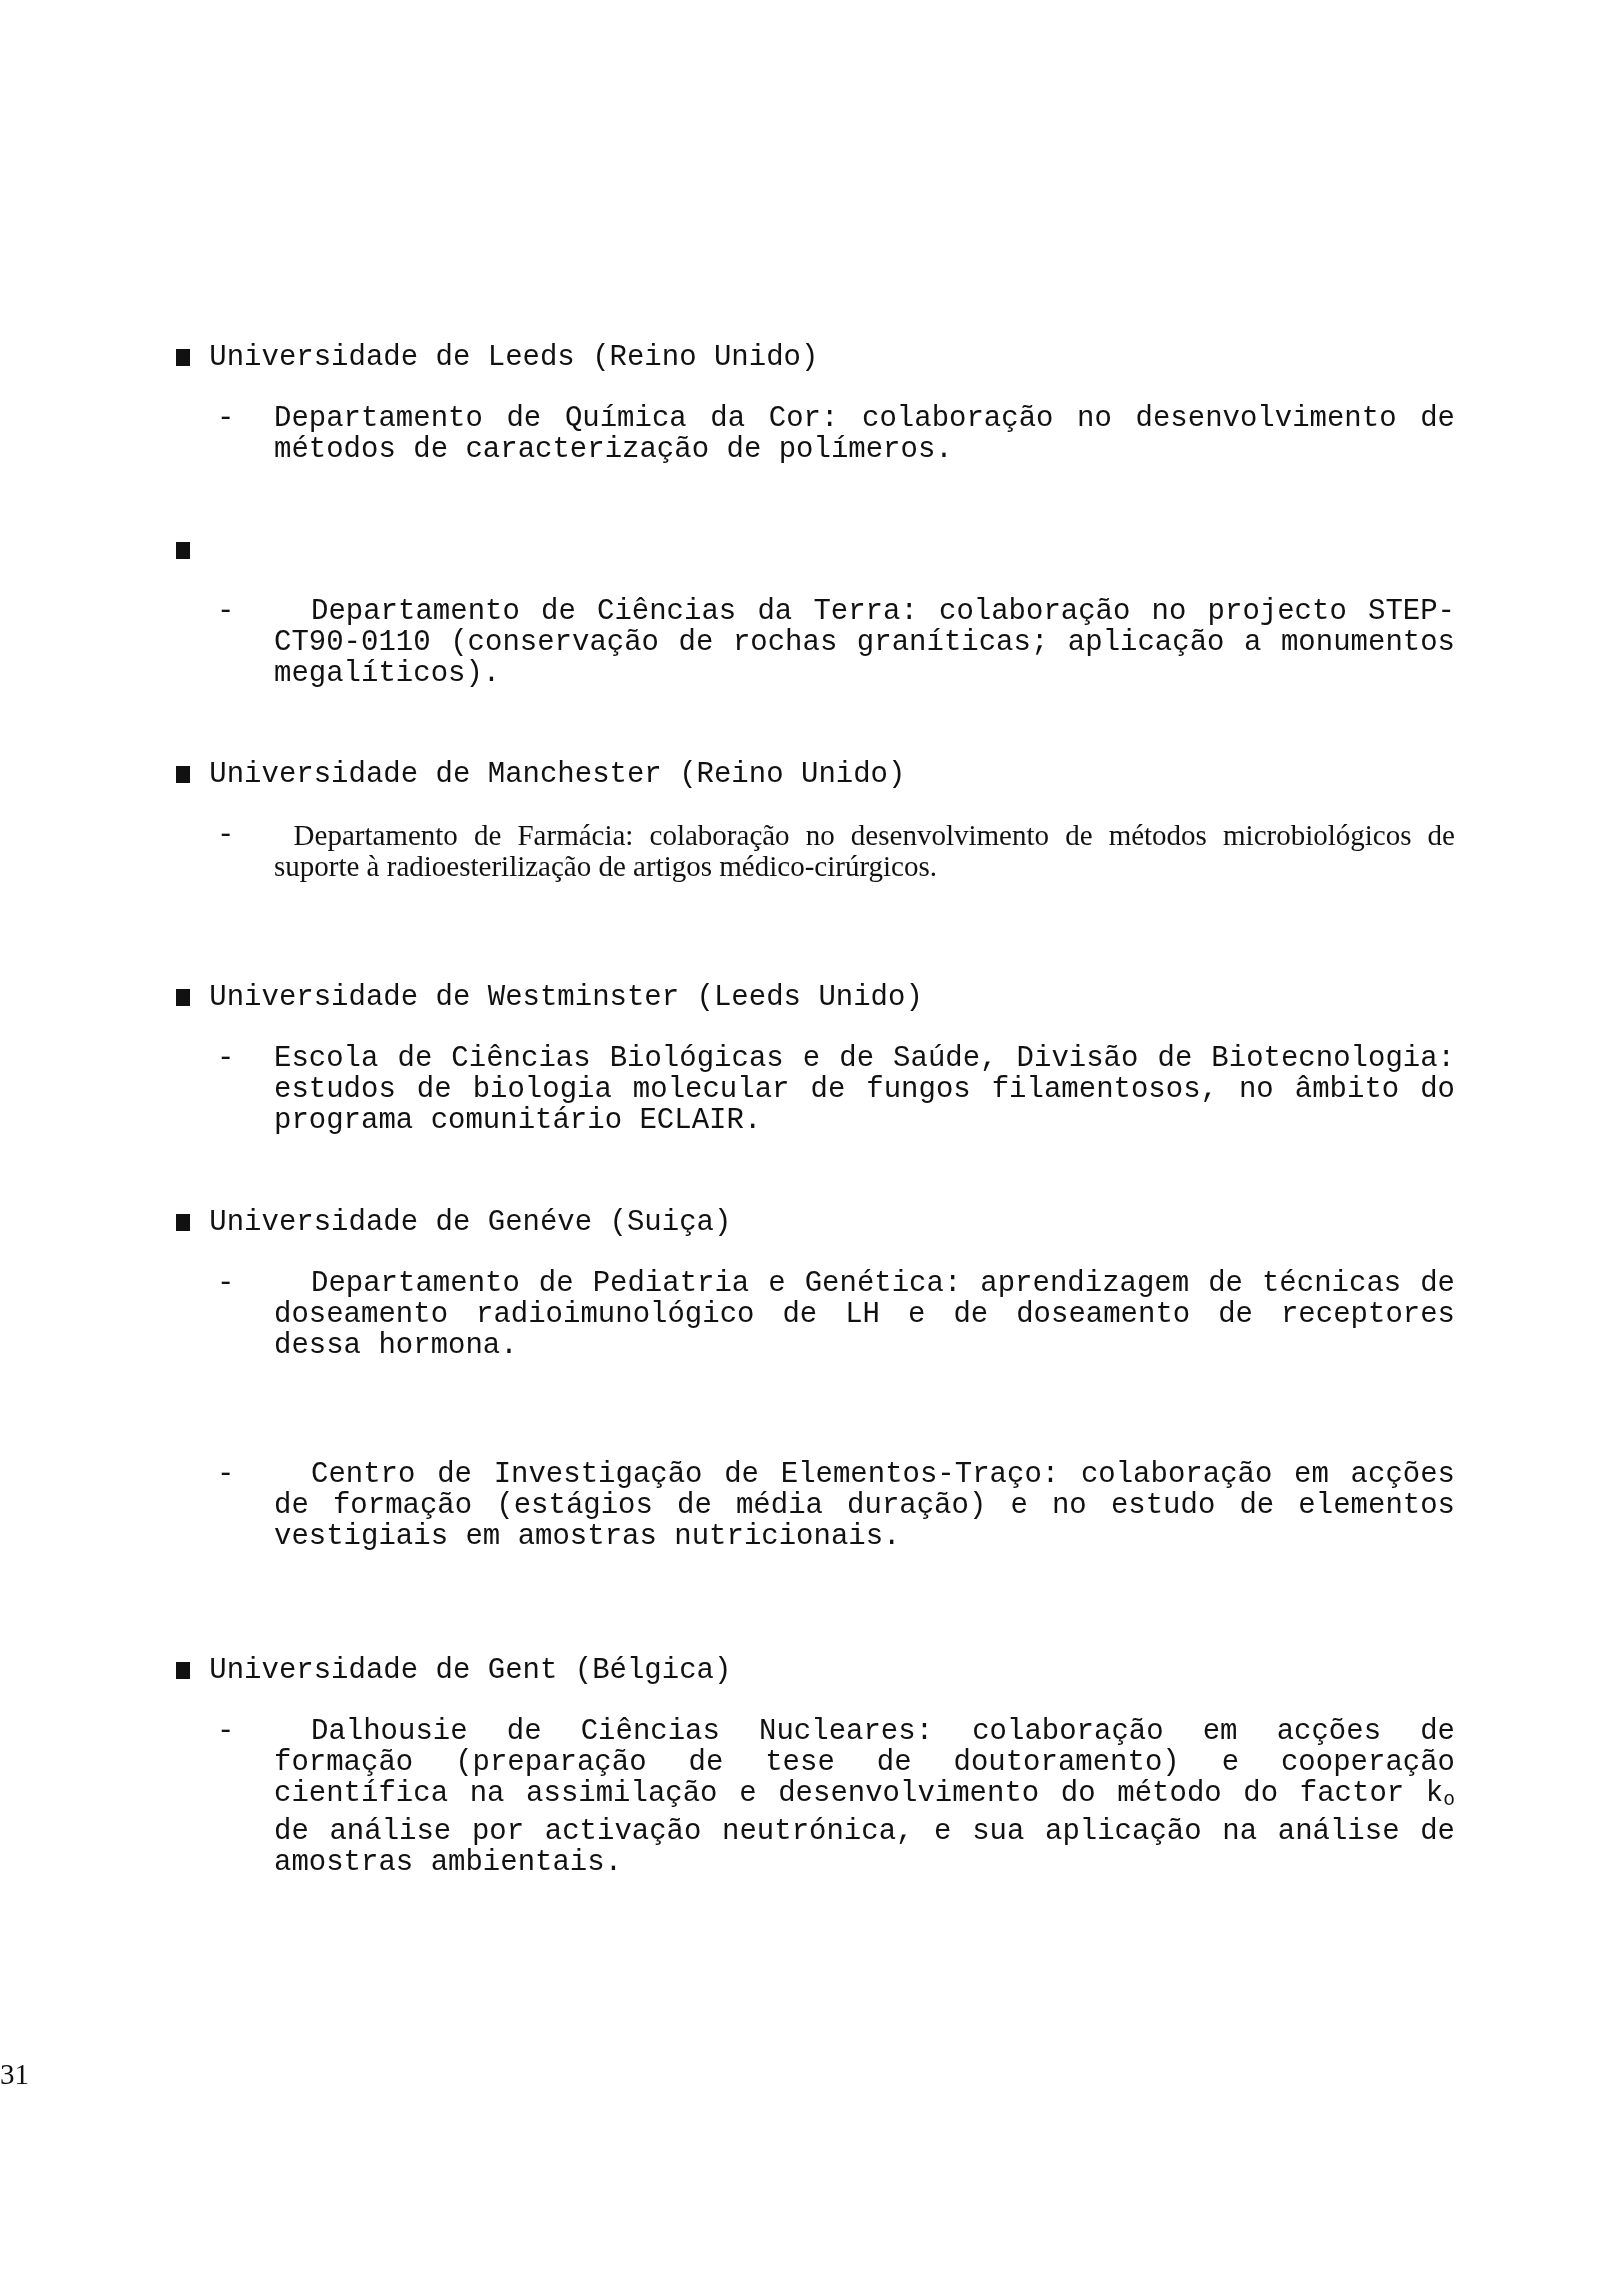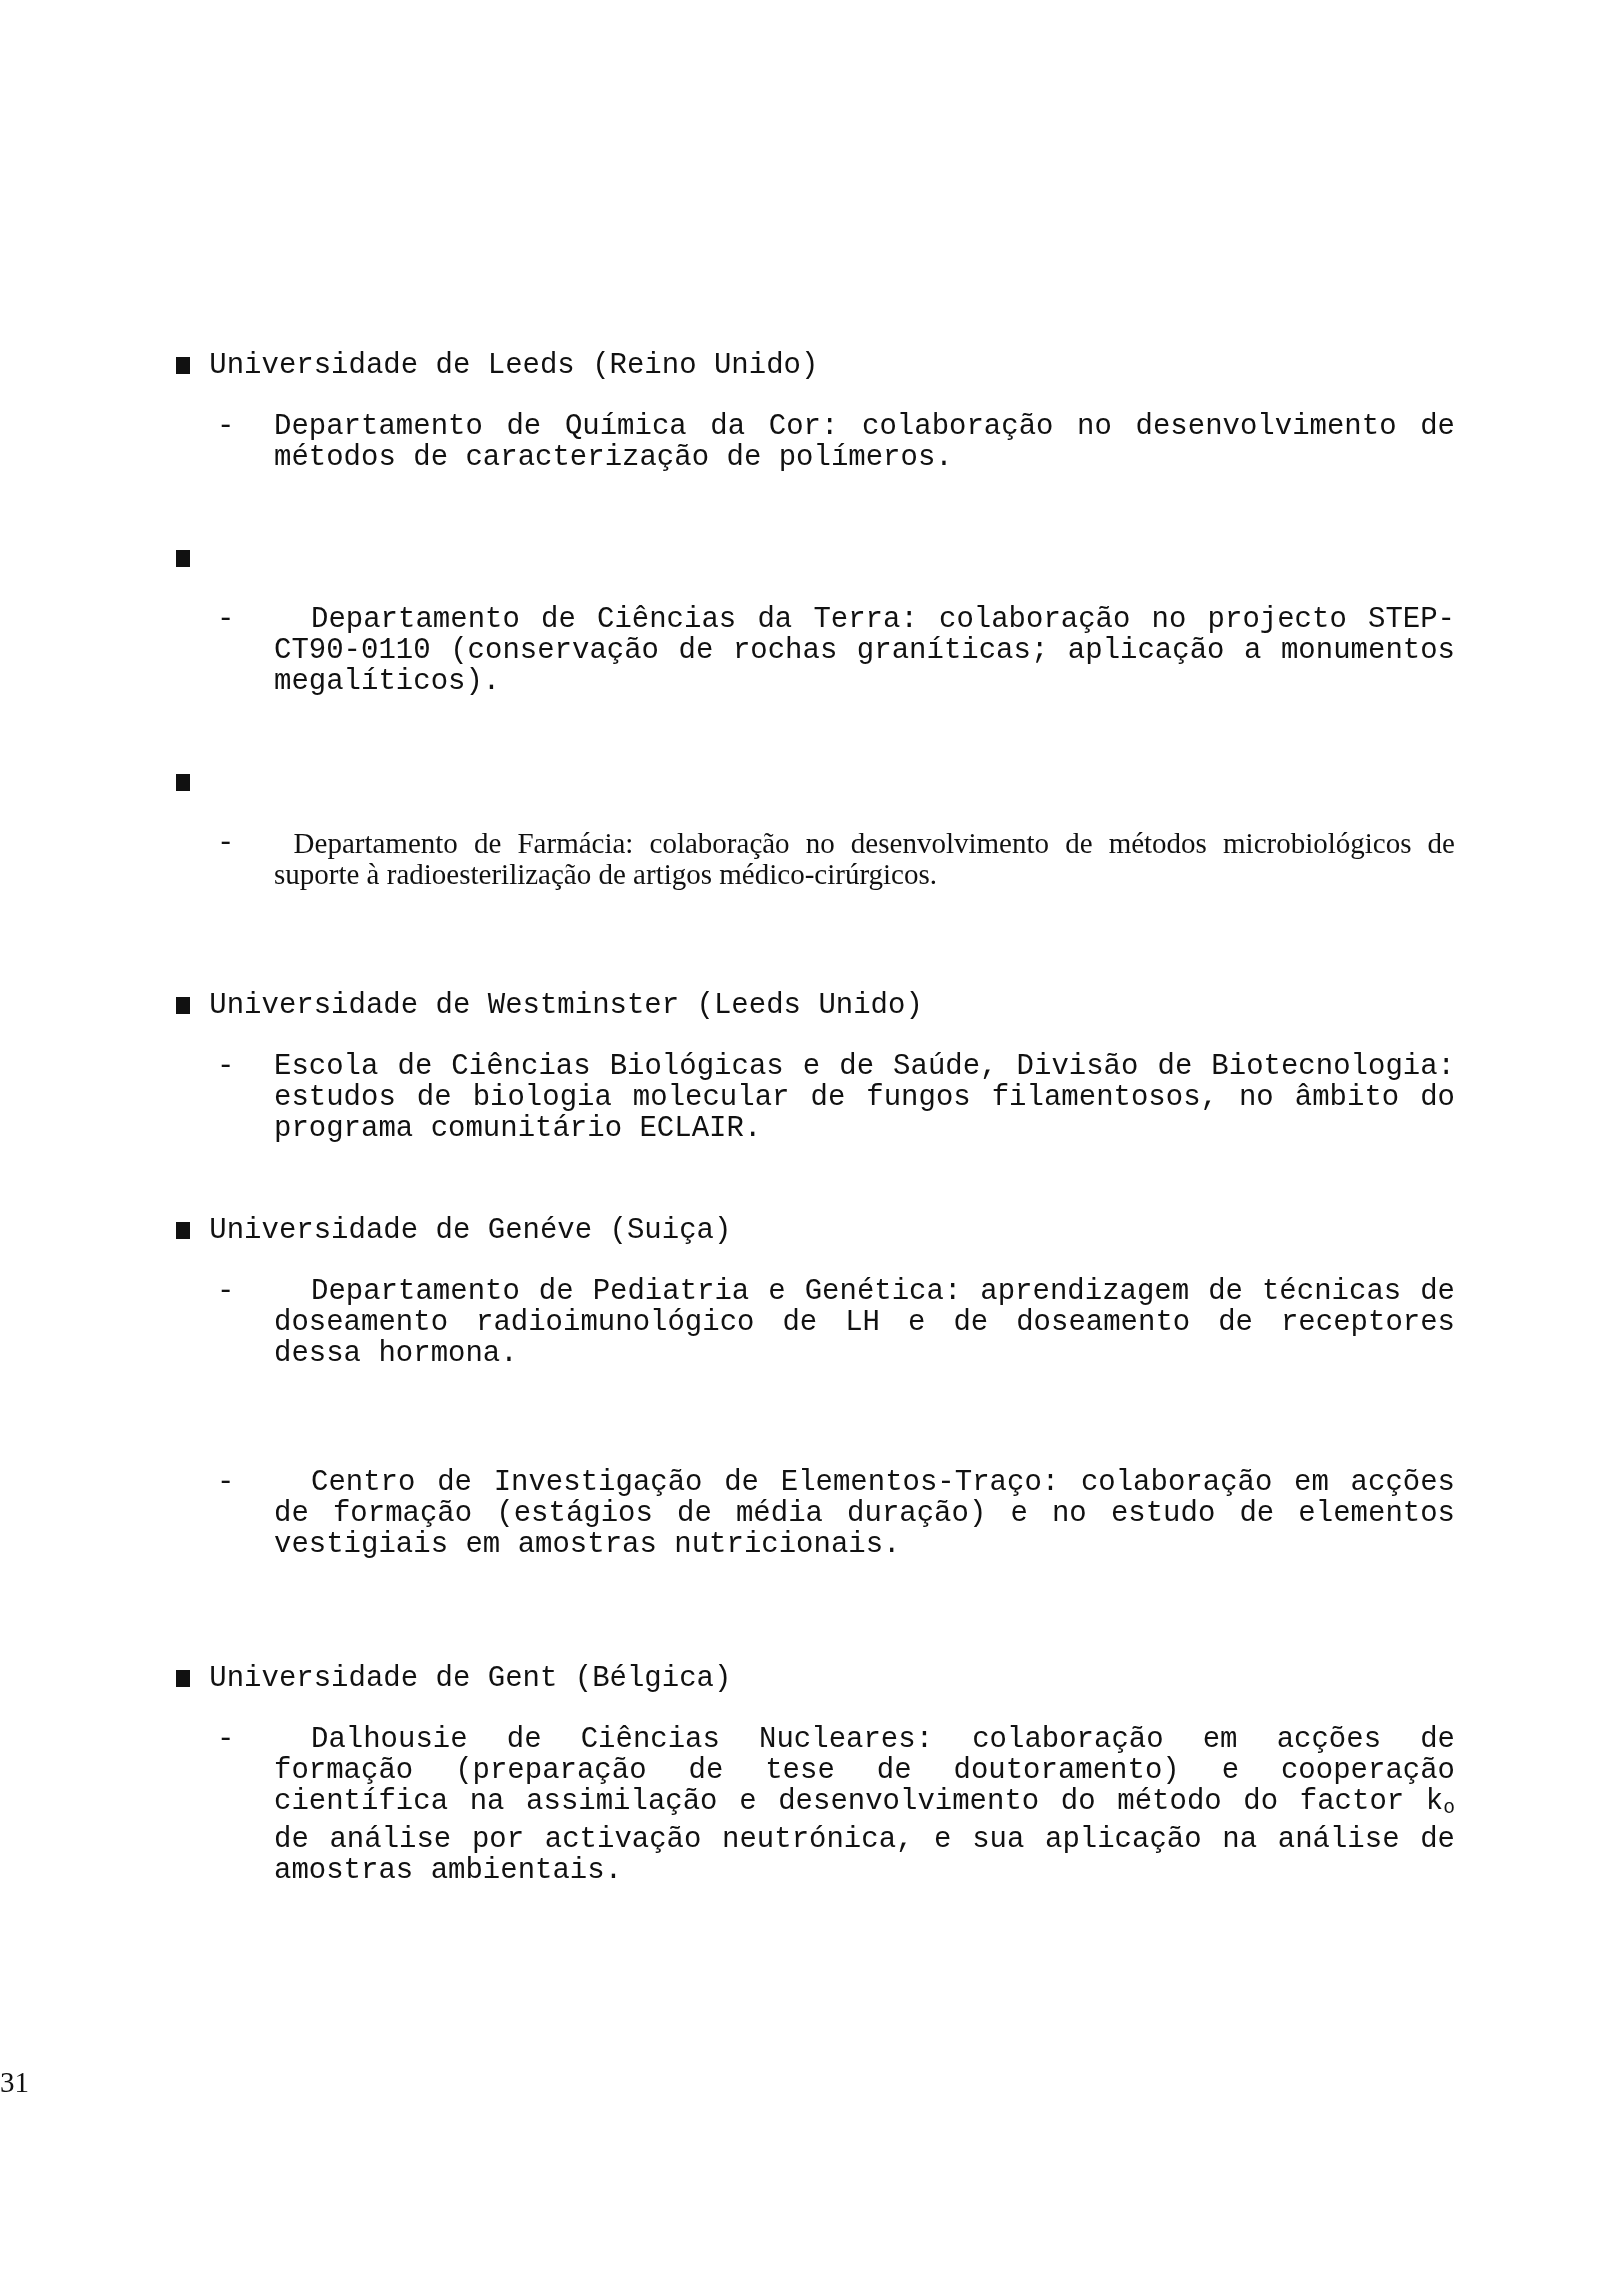--- a/index.html
+++ b/index.html
@@ -1,21 +1,21 @@
 <!DOCTYPE html>
 <html><head>
 <meta charset="utf-8">
 <style>
   html, body { margin: 0; padding: 0; background: #ffffff; }
   body {
     width: 1600px; height: 2290px; position: relative; overflow: hidden;
     font-family: "Liberation Mono", "DejaVu Sans Mono", monospace;
     color: #111111;
   }
-  .page { position: absolute; left: 0; top: 8px; width: 1600px; height: 1658px; }
+  .page { position: absolute; left: 0; top: 0; width: 1600px; height: 1658px; }
   .entry { position: absolute; left: 176px; width: 1274px; }
   .heading {
     display: flex; align-items: center;
     font-size: 29px; line-height: 33px; height: 33px;
   }
   .bullet {
     width: 13.7px; height: 17.6px; background: #111; margin-right: 19.6px; flex: 0 0 auto;
   }
   .item {
     position: relative; margin-top: 29px; padding-left: 98px;
@@ -55,20 +55,21 @@
     </div>
     <div class="item indent">
       <span class="dash">-</span>
       <span class="text">Departamento de Ciências da Terra: colaboração no projecto STEP-CT90-0110 (conservação de rochas graníticas; aplicação a monumentos megalíticos).</span>
     </div>
   </div>
 
   <div class="entry" style="top:758px;">
     <div class="heading">
       <span class="bullet"></span>
+      <span>Universidade de Manchester (Reino Unido)</span>
     </div>
     <div class="item indent-sm">
       <span class="dash">-</span>
       <span class="text">Departamento de Farmácia: colaboração no desenvolvimento de métodos microbiológicos de suporte à radioesterilização de artigos médico-cirúrgicos.</span>
     </div>
   </div>
 
   <div class="entry" style="top:981px;">
     <div class="heading">
       <span class="bullet"></span>

